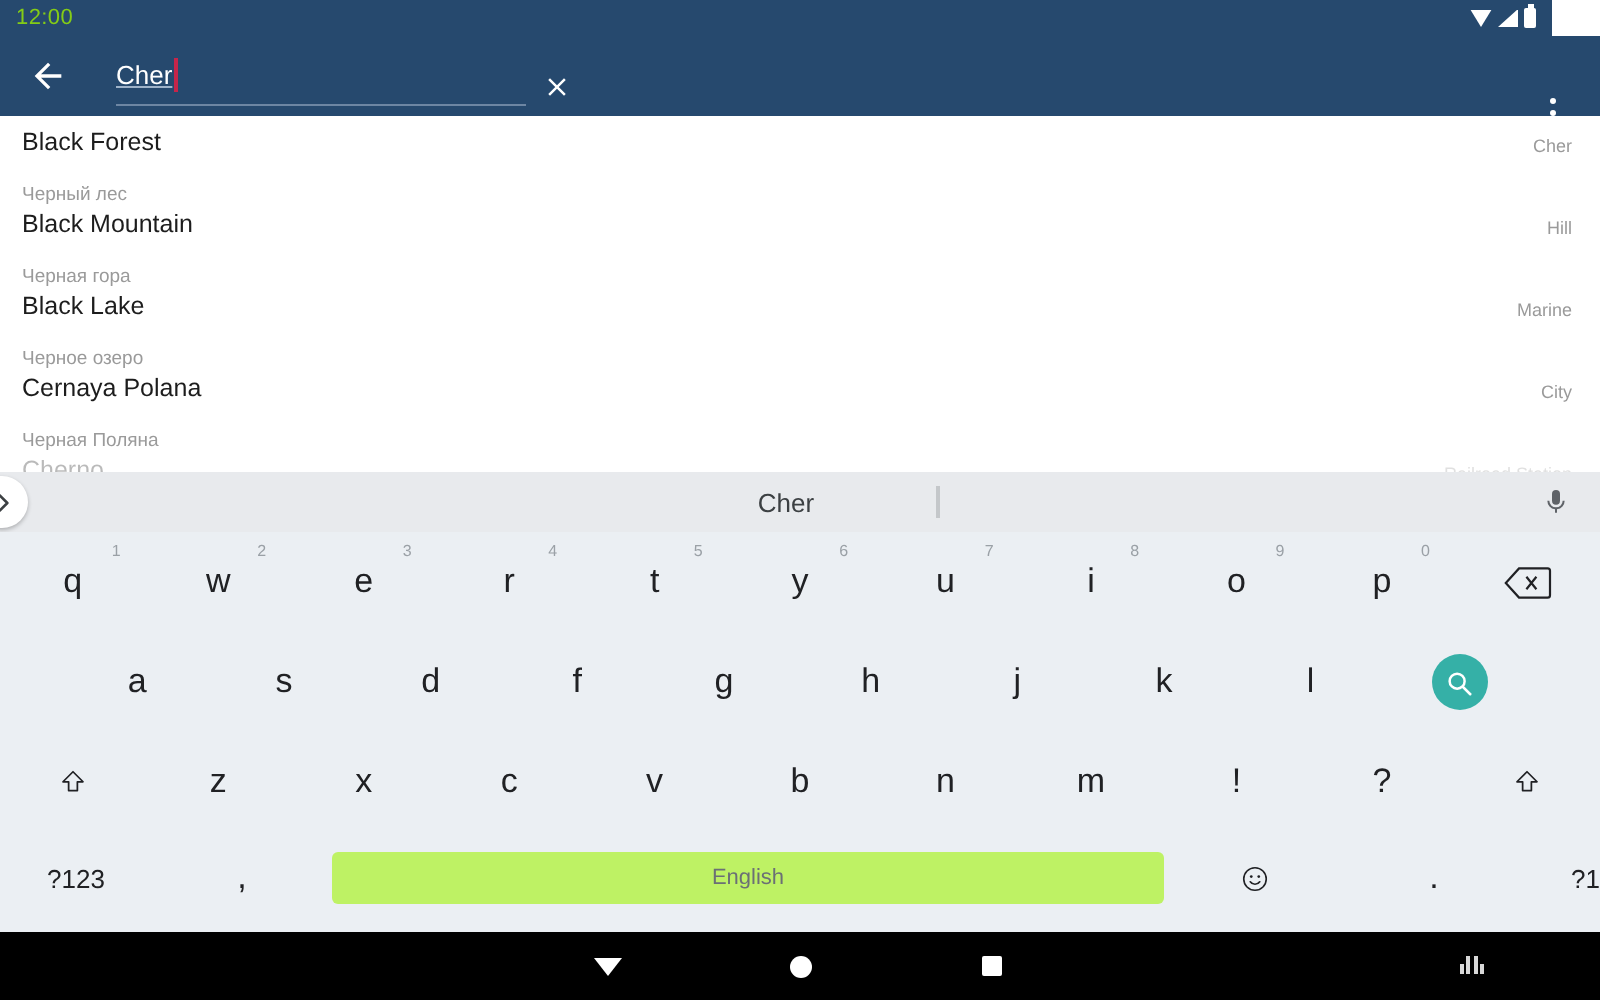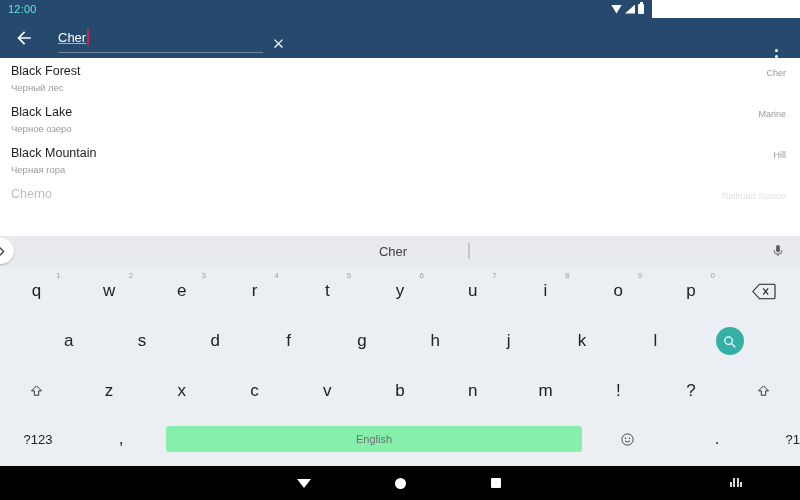--- a/index.html
+++ b/index.html
@@ -5,22 +5,22 @@
   html,body{margin:0;padding:0;}
   body{
     width:800px;height:500px;overflow:hidden;
     font-family:"Liberation Sans", sans-serif;
     background:#ffffff;
   }
   #app{position:relative;width:800px;height:500px;}
 
   
   .statusbar{
-    position:absolute;left:0;top:0;width:652px;height:18px;
-    background:#26496E;color:#5eead4;
+    position:absolute;left:0;top:0;width:776px;height:18px;
+    background:#26496E;color:#84cc16;
     display:flex;align-items:center;justify-content:space-between;
     padding:0 8px;box-sizing:border-box;
   }
   .status-clock{font-size:11px;letter-spacing:.2px;}
   .status-icons{display:flex;align-items:center;gap:3px;}
   .ic-wifi{
     width:11px;height:9px;
     background:#ffffff;
     clip-path:polygon(0 0,100% 0,50% 100%);
   }
@@ -75,21 +75,21 @@
 
   
   .results{
     position:absolute;left:0;top:58px;width:800px;height:225px;
     background:#ffffff;overflow:hidden;
   }
   .row{
     position:relative;height:41px;padding:6px 14px 0 11px;box-sizing:border-box;
   }
   .row-title{font-size:12.5px;color:#1d1d1d;line-height:15px;}
-  .row-sub{font-size:9.5px;color:#9a9a9a;line-height:13px;margin-top:2px;}
+  .row-sub{font-size:9.5px;color:#9a9a9a;line-height:13px;margin-top:12px;}
   .row-cat{
     position:absolute;right:14px;top:10px;
     font-size:9px;color:#9a9a9a;
   }
   .row.cut{opacity:.30;}
 
   
   .suggestbar{
     position:absolute;left:0;top:236px;width:800px;height:30px;
     background:#E8EAED;display:flex;align-items:center;
@@ -124,21 +124,21 @@
     font-size:17px;color:#202124;
   }
   .key .num{
     position:absolute;top:4px;right:50%;margin-right:-24px;
     font-size:8px;color:#9aa0a6;
   }
   .krow2{padding:0 32px;}
   .krow3{padding:0 0;}
   .krow4{padding:0 0;height:46px;}
   .key-space{
-    flex:0 0 416px;height:26px;background:#86efac;border-radius:3px;
+    flex:0 0 416px;height:26px;background:#bef264;border-radius:3px;
     display:flex;align-items:center;justify-content:center;
     font-size:11px;color:#6b7075;
   }
   .key-search{
     flex:0 0 76px;height:48px;display:flex;align-items:center;justify-content:center;
   }
   .search-circle{
     width:28px;height:28px;border-radius:50%;background:#35B0A7;
     display:flex;align-items:center;justify-content:center;
   }
@@ -202,28 +202,33 @@
     </div>
   </div>
 
   <div class="results">
     <div class="row">
       <div class="row-title">Black Forest</div>
       <div class="row-sub">Черный лес</div>
       <div class="row-cat">Cher</div>
     </div>
     <div class="row">
+      <div class="row-title">Black Mountain</div>
+      <div class="row-sub">Черная гора</div>
+      <div class="row-cat">Hill</div>
+    </div>
+    <div class="row">
       <div class="row-title">Black Lake</div>
       <div class="row-sub">Черное озеро</div>
       <div class="row-cat">Marine</div>
     </div>
     <div class="row">
-      <div class="row-title">Black Mountain</div>
-      <div class="row-sub">Черная гора</div>
-      <div class="row-cat">Hill</div>
+      <div class="row-title">Cernaya Polana</div>
+      <div class="row-sub">Черная Поляна</div>
+      <div class="row-cat">City</div>
     </div>
     <div class="row cut">
       <div class="row-title">Cherno</div>
       <div class="row-cat">Railroad Station</div>
     </div>
 
   </div>
 
   <div class="suggestbar">
     <div class="expand-chip">

